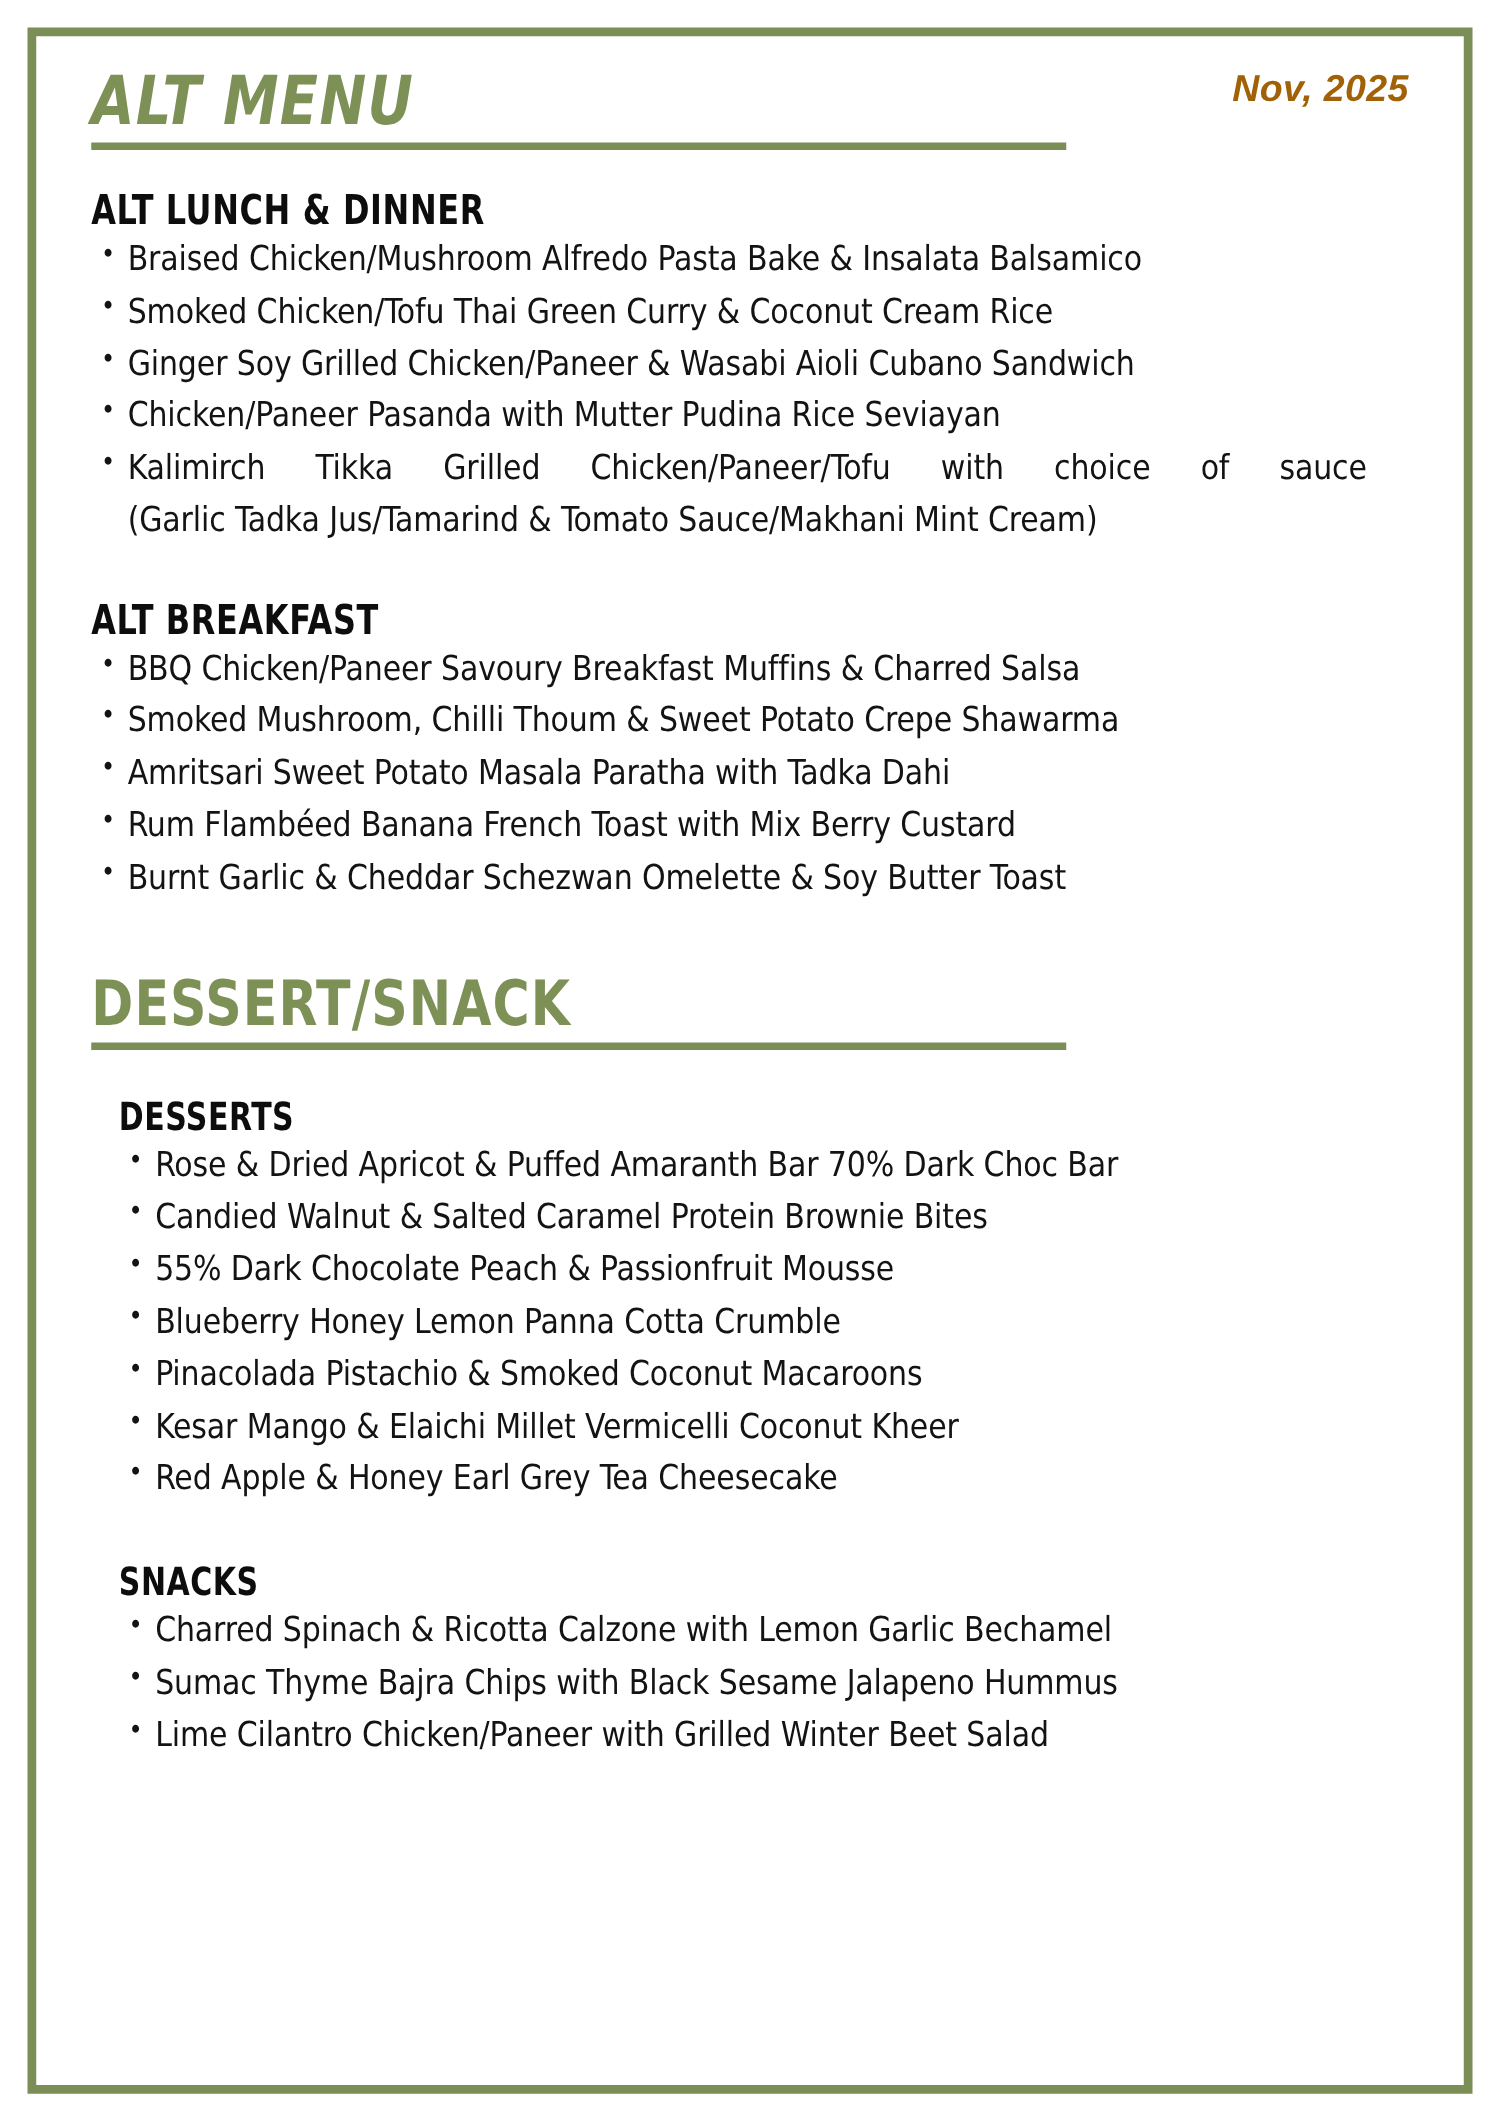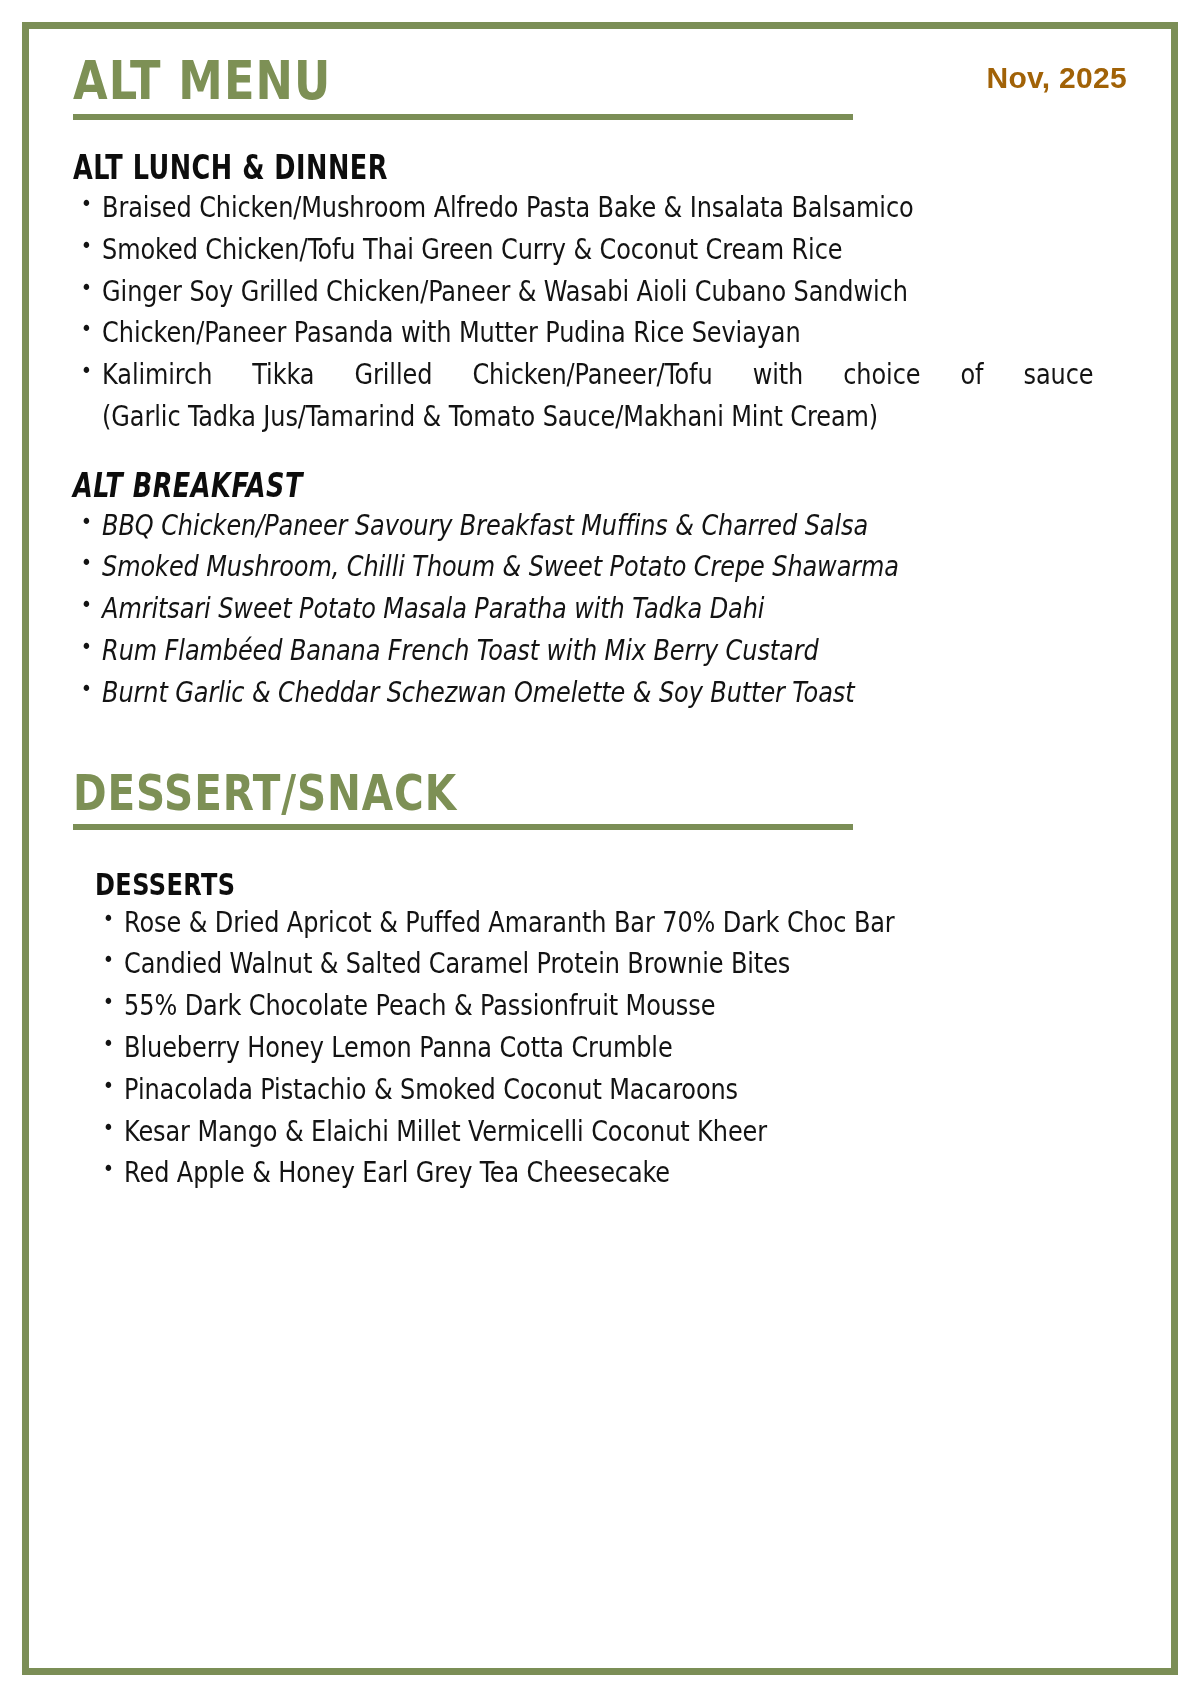--- a/index.html
+++ b/index.html
@@ -28,22 +28,23 @@
     width: 100%;
     height: 100%;
     border: 7px solid #7b8e56;
     background: #ffffff;
     padding: 26px 44px 20px 44px;
   }
 
   
   .masthead {
     display: flex;
-    align-items: center;
+    align-items: flex-start;
     justify-content: space-between;
+    font-style: italic;
   }
   .brand-title {
     font-family: "Liberation Sans Narrow", "DejaVu Sans Condensed", "Liberation Sans", sans-serif;
     font-weight: 700;
     font-size: 54px;
     line-height: 0.98;
     letter-spacing: 1.2px;
     color: #7d9055;
     transform: scaleX(0.92);
     transform-origin: left bottom;
@@ -133,21 +134,21 @@
   li.justified .wrap-line {
     display: block;
   }
   li.justified .line-1 {
     text-align: justify;
     text-align-last: justify;
   }
 
   .block-lunch   { margin-top: 28px; }
   .list-lunch    { margin-top: 8px; }
-  .block-breakfast { margin-top: 28px; font-style: italic; }
+  .block-breakfast { margin-top: 38px; }
   .list-breakfast  { margin-top: 18px; }
   .block-dessert-major { margin-top: 54px; }
   .block-desserts { margin-top: 36px; padding-left: 22px; }
   .list-desserts  { margin-top: 14px; }
   .block-snacks   { margin-top: 44px; padding-left: 22px; }
   .list-snacks    { margin-top: 6px; }
 
   .list-desserts > li,
   .list-snacks > li {
     font-size: 27.5px;
@@ -201,16 +202,24 @@
           <li>Rose &amp; Dried Apricot &amp; Puffed Amaranth Bar 70% Dark Choc Bar</li>
           <li>Candied Walnut &amp; Salted Caramel Protein Brownie Bites</li>
           <li>55% Dark Chocolate Peach &amp; Passionfruit Mousse</li>
           <li>Blueberry Honey Lemon Panna Cotta Crumble</li>
           <li>Pinacolada Pistachio &amp; Smoked Coconut Macaroons</li>
           <li>Kesar Mango &amp; Elaichi Millet Vermicelli Coconut Kheer</li>
           <li>Red Apple &amp; Honey Earl Grey Tea Cheesecake</li>
         </ul>
       </div>
 
+      <div class="block-snacks">
+        <div class="sub-heading">SNACKS</div>
+        <ul class="menu-list list-snacks">
+          <li>Charred Spinach &amp; Ricotta Calzone with Lemon Garlic Bechamel</li>
+          <li>Sumac Thyme Bajra Chips with Black Sesame Jalapeno Hummus</li>
+          <li>Lime Cilantro Chicken/Paneer with Grilled Winter Beet Salad</li>
+        </ul>
+      </div>
     </div>
 
   </div>
 </div>
 
 </body></html>

